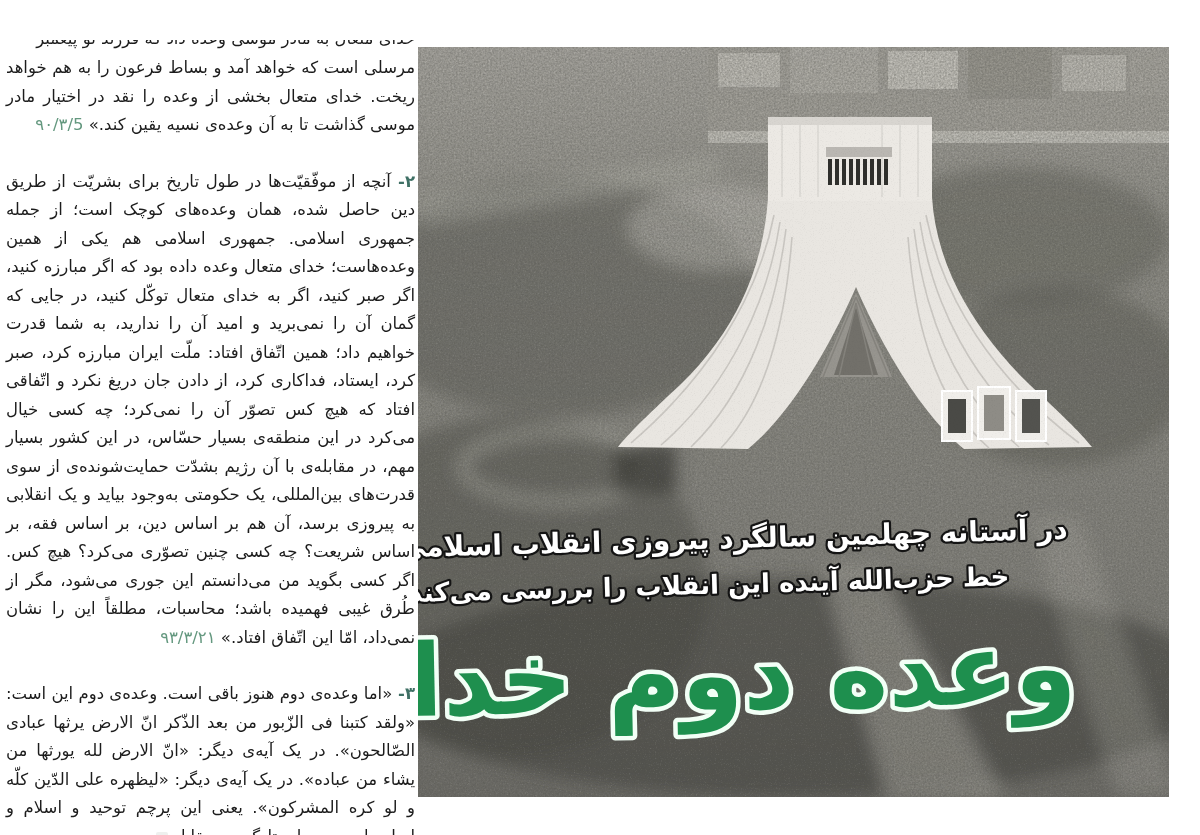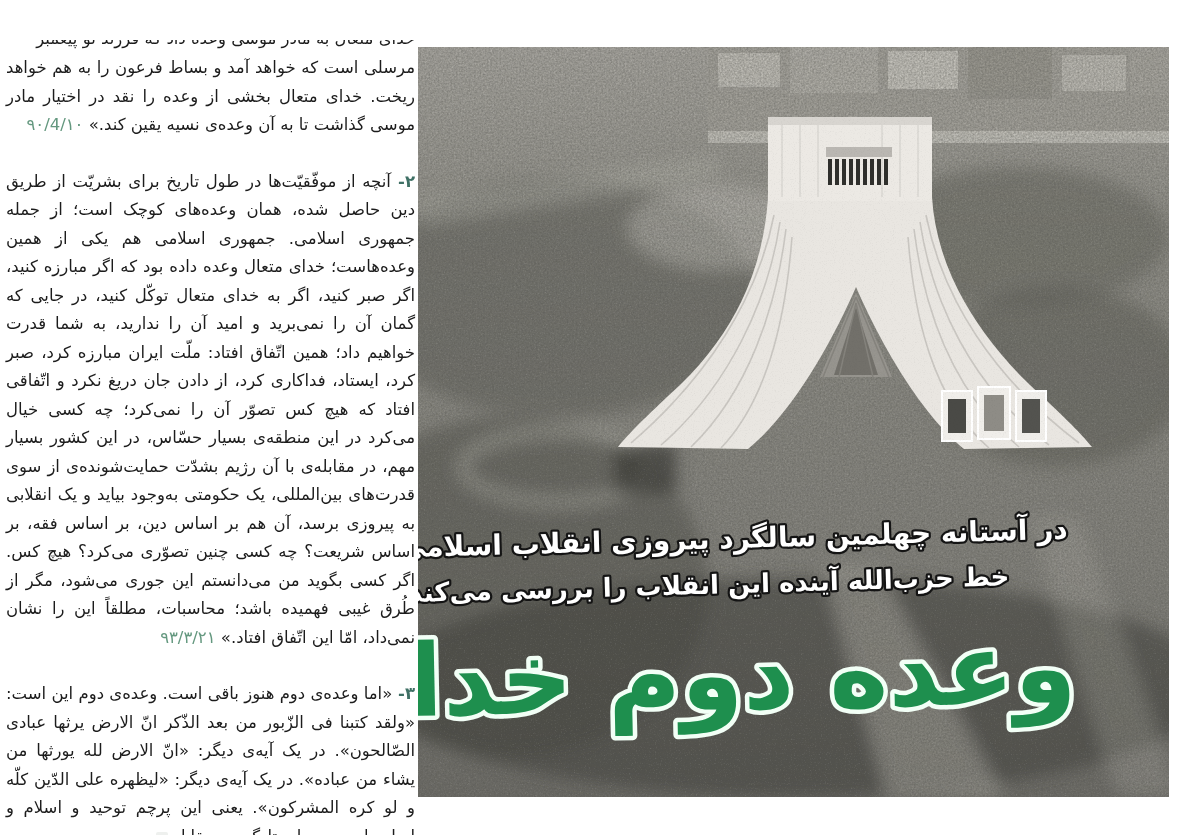--- a/index.html
+++ b/index.html
@@ -25,21 +25,21 @@
 </style>
 </head>
 <body>
 
 <div id="page">
 
   <div id="column">
     <div class="clipline">
       <span>خدای متعال به مادر موسی وعده داد که فرزند تو پیغمبر</span>
     </div>
-    <p class="first"><span>مرسلی است که خواهد آمد و بساط فرعون را به هم خواهد ریخت. خدای متعال بخشی از وعده را نقد در اختیار مادر موسی گذاشت تا به آن وعده‌ی نسیه یقین کند.» </span><span class="pdate">۹۰/4/۱۰</span></p>
+    <p class="first"><span>مرسلی است که خواهد آمد و بساط فرعون را به هم خواهد ریخت. خدای متعال بخشی از وعده را نقد در اختیار مادر موسی گذاشت تا به آن وعده‌ی نسیه یقین کند.» </span><span class="pdate">۹۰/۳/5</span></p>
 
     <p><span class="pnum">۲- </span><span>آنچه از موفّقیّت‌ها در طول تاریخ برای بشریّت از طریق دین حاصل شده، همان وعده‌های کوچک است؛ از جمله جمهوری اسلامی. جمهوری اسلامی هم یکی از همین وعده‌هاست؛ خدای متعال وعده داده بود که اگر مبارزه کنید، اگر صبر کنید، اگر به خدای متعال توکّل کنید، در جایی که گمان آن را نمی‌برید و امید آن را ندارید، به شما قدرت خواهیم داد؛ همین اتّفاق افتاد: ملّت ایران مبارزه کرد، صبر کرد، ایستاد، فداکاری کرد، از دادن جان دریغ نکرد و اتّفاقی افتاد که هیچ کس تصوّر آن را نمی‌کرد؛ چه کسی خیال می‌کرد در این منطقه‌ی بسیار حسّاس، در این کشور بسیار مهم، در مقابله‌ی با آن رژیم بشدّت حمایت‌شونده‌ی از سوی قدرت‌های بین‌المللی، یک حکومتی به‌وجود بیاید و یک انقلابی به پیروزی برسد، آن هم بر اساس دین، بر اساس فقه، بر اساس شریعت؟ چه کسی چنین تصوّری می‌کرد؟ هیچ کس. اگر کسی بگوید من می‌دانستم این جوری می‌شود، مگر از طُرق غیبی فهمیده باشد؛ محاسبات، مطلقاً این را نشان نمی‌داد، امّا این اتّفاق افتاد.» </span><span class="pdate">۹۳/۳/۲۱</span></p>
 
     <p><span class="pnum">۳- </span><span>«اما وعده‌ی دوم هنوز باقی است. وعده‌ی دوم این است: «ولقد کتبنا فی الزّبور من بعد الذّکر انّ الارض یرثها عبادی الصّالحون». در یک آیه‌ی دیگر: «انّ الارض لله یورثها من یشاء من عباده». در یک آیه‌ی دیگر: «لیظهره علی الدّین کلّه و لو کره المشرکون». یعنی این پرچم توحید و اسلام و ایمان، این پرچم ایستادگی در مقابل </span><span class="contmark">۳</span></p>
   </div>
 
   <div id="photo">
     <svg viewBox="0 0 751 750" preserveAspectRatio="none">
       <defs>
         <linearGradient id="sky" x1="0" y1="0" x2="0" y2="1">

